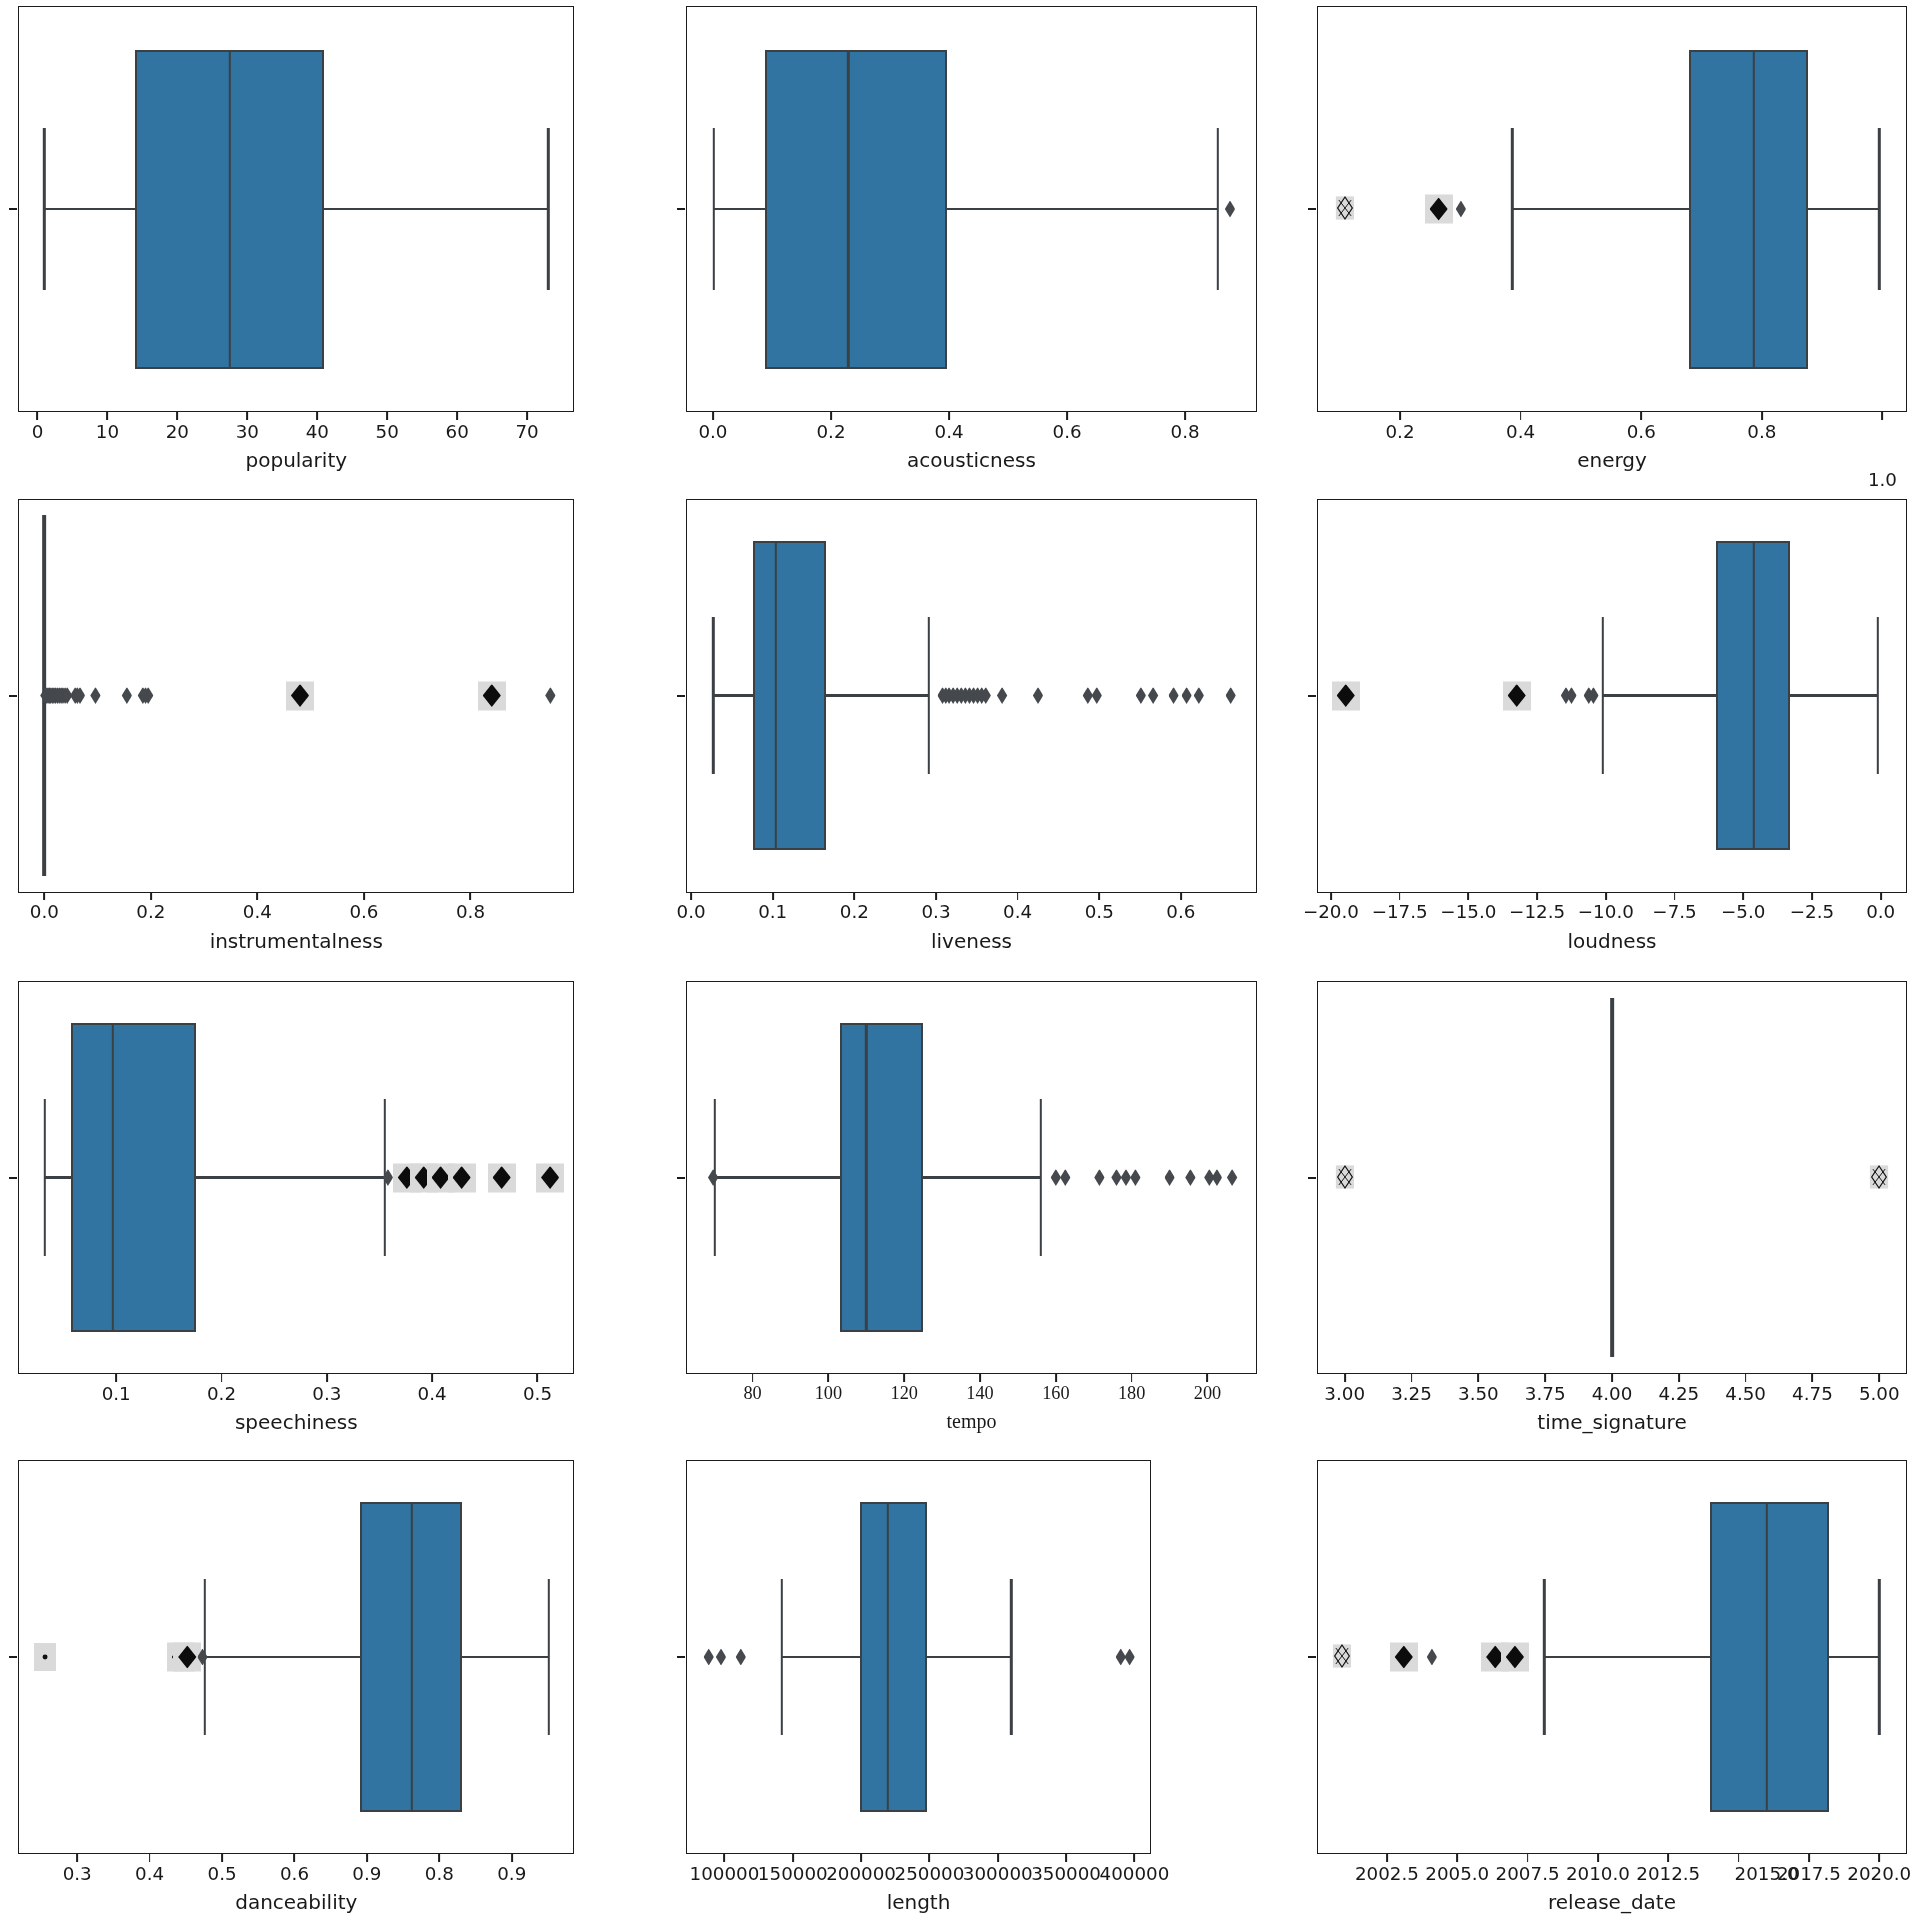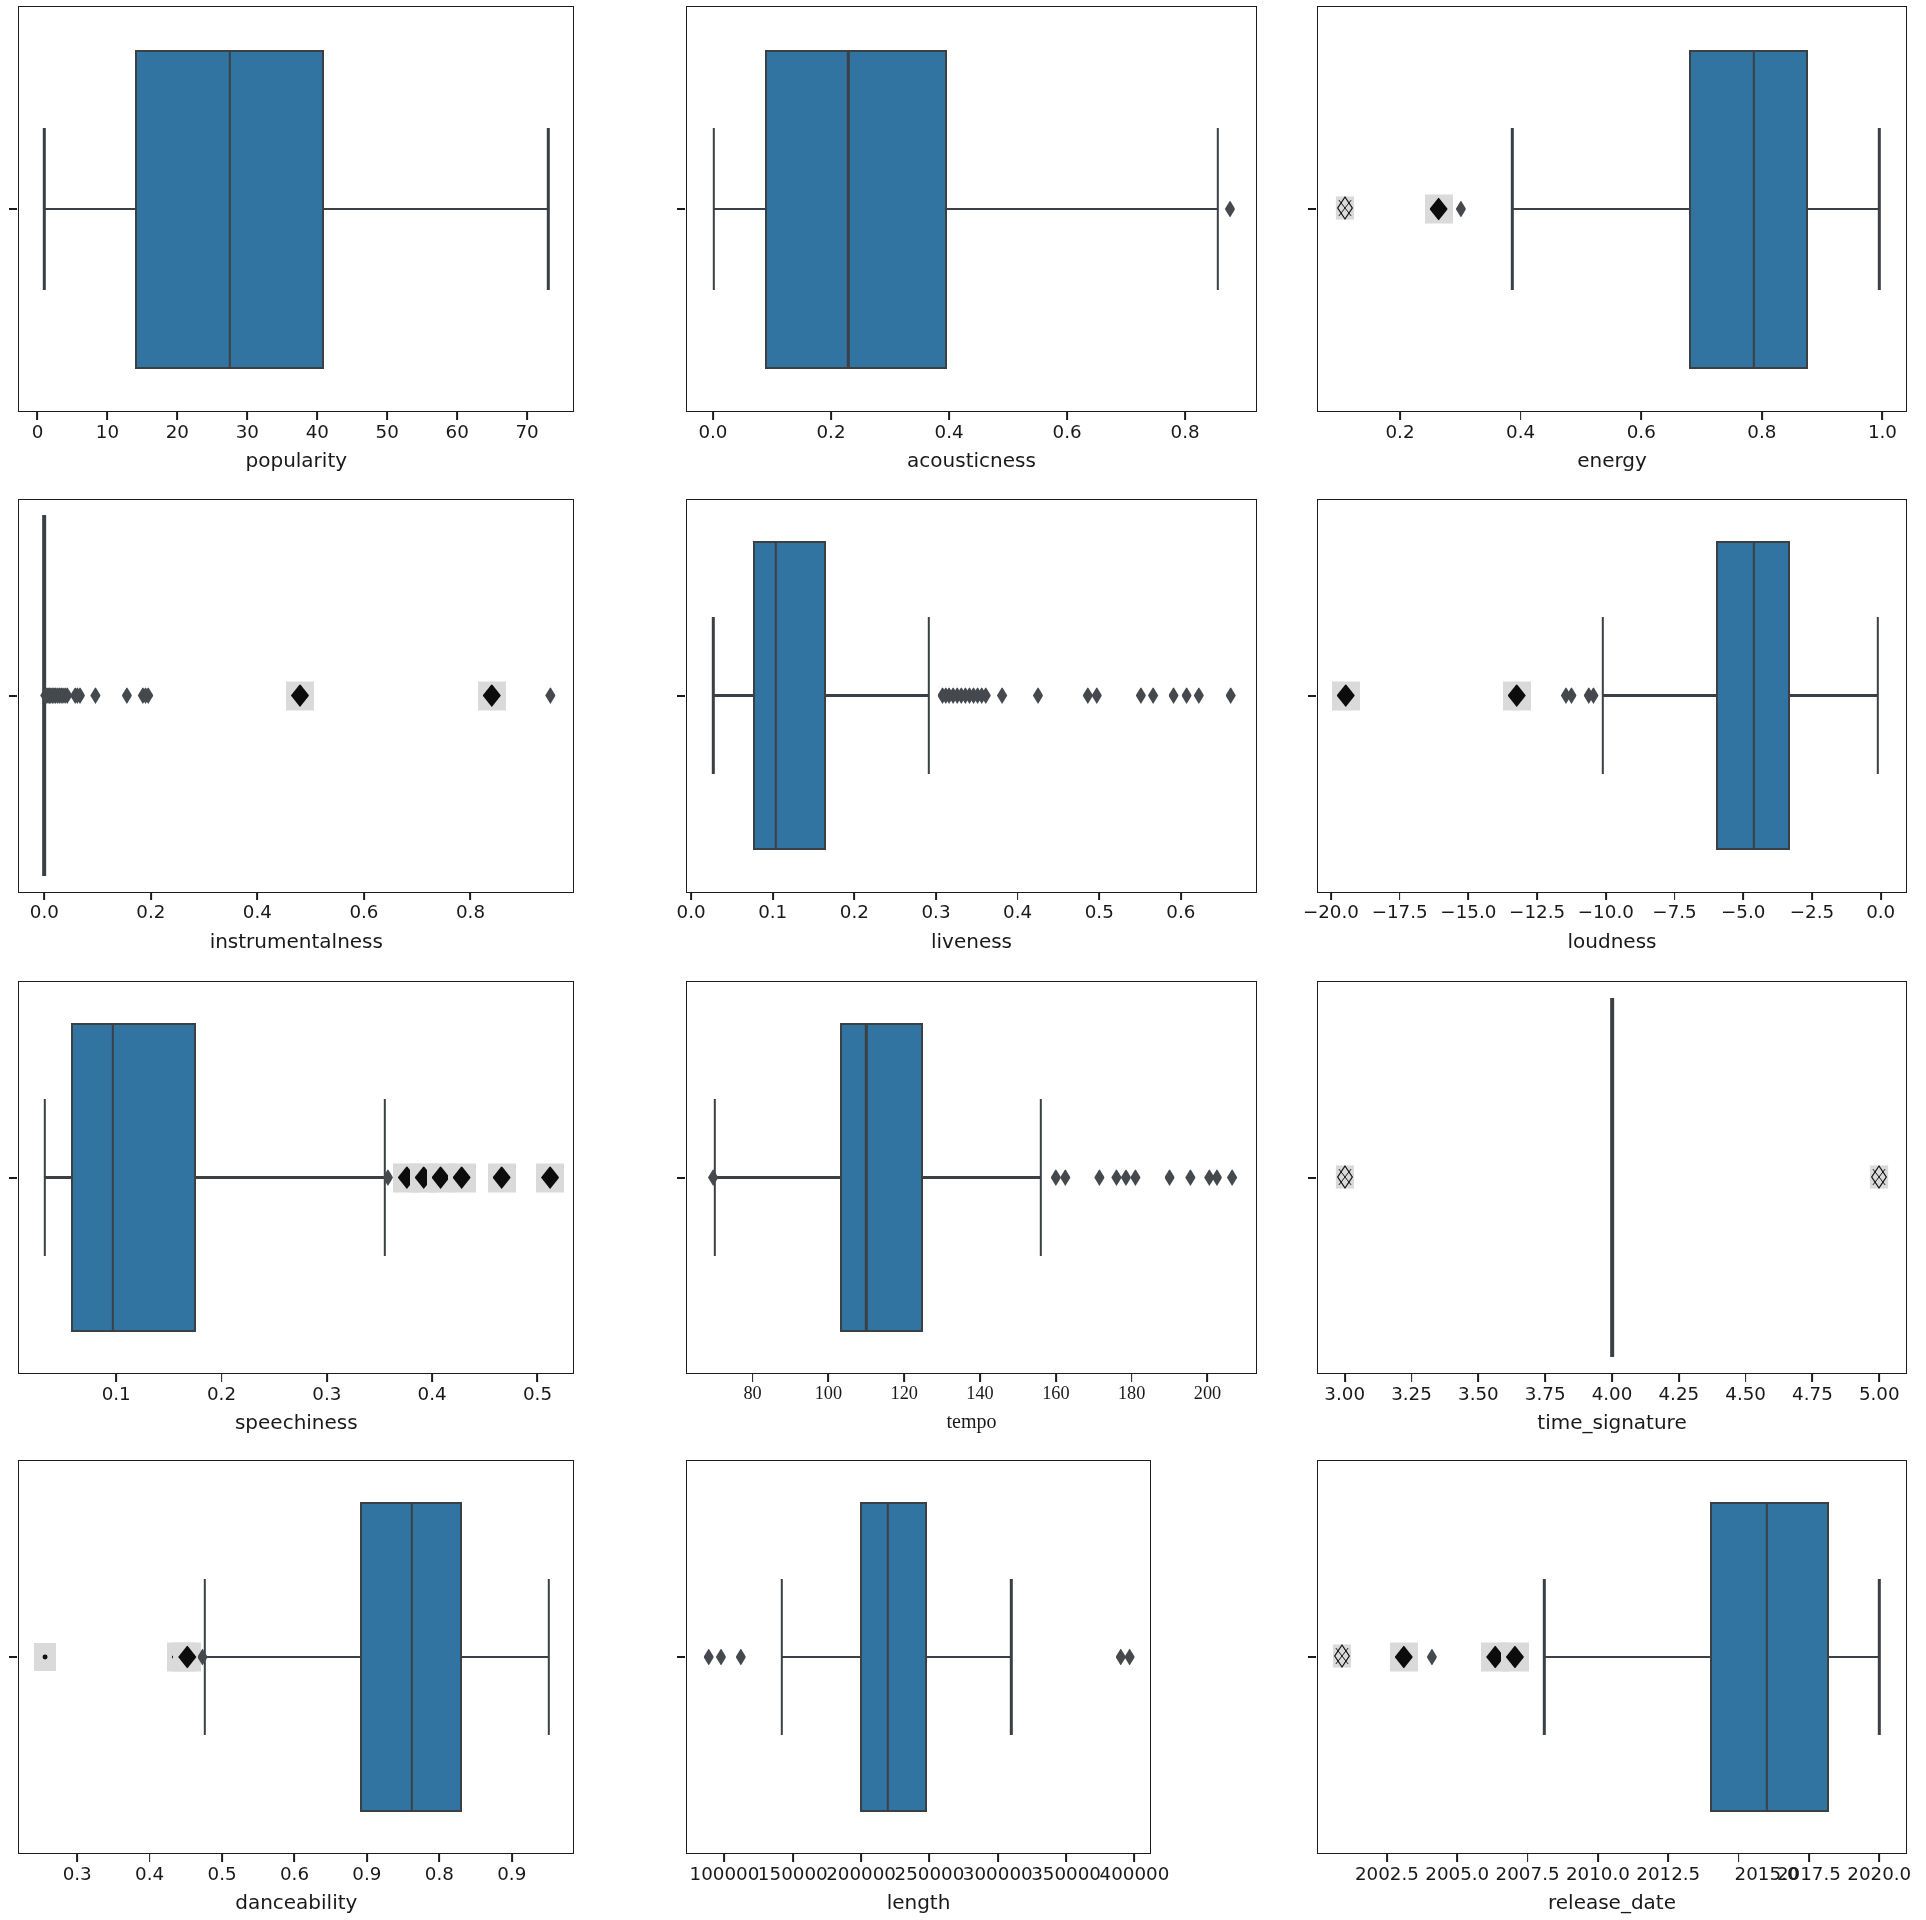--- a/index.html
+++ b/index.html
@@ -99,21 +99,21 @@
         <div class="diamond" style="left: 24.3077%; top: 50%;"></div>
         <div class="xtick" style="left: 13.9487%;"></div>
         <div class="xticklabel" style="left: 13.9487%;">0.2</div>
         <div class="xtick" style="left: 34.4615%;"></div>
         <div class="xticklabel" style="left: 34.4615%;">0.4</div>
         <div class="xtick" style="left: 54.9744%;"></div>
         <div class="xticklabel" style="left: 54.9744%;">0.6</div>
         <div class="xtick" style="left: 75.4872%;"></div>
         <div class="xticklabel" style="left: 75.4872%;">0.8</div>
         <div class="xtick" style="left: 96%;"></div>
-        <div class="xticklabel" style="left: 96%;">1.0</div>
+        <div class="xticklabel" style="left: 96%; margin-top: 48px;">1.0</div>
         <div class="axislabel">energy</div>
       </div>
     </div>
     <div class="cell" style="left: 0px; top: 482px; width: 642px; height: 482px;">
       <div class="axes" style="left: 18.3px; top: 16.5px; width: 556px; height: 394px;">
         <div class="ytick"></div>
         <div class="degen-line" style="left: 4.51923%;"></div>
         <div class="diamond" style="left: 4.71154%; top: 50%;"></div>
         <div class="diamond" style="left: 4.95192%; top: 50%;"></div>
         <div class="diamond" style="left: 5.19231%; top: 50%;"></div>

